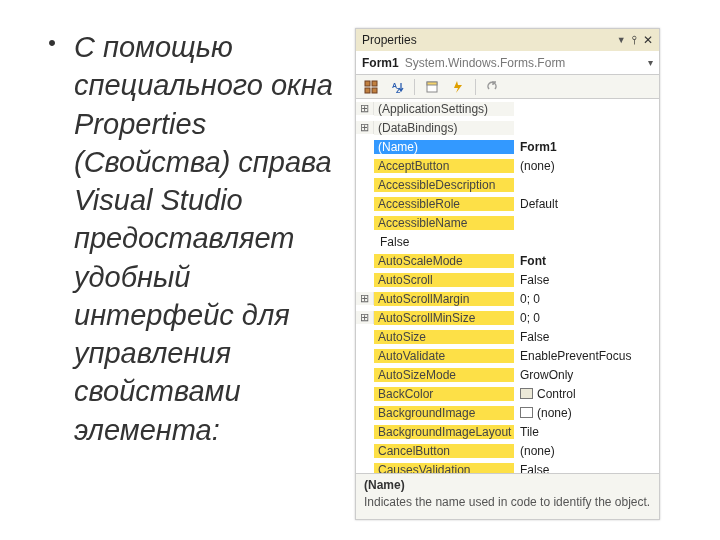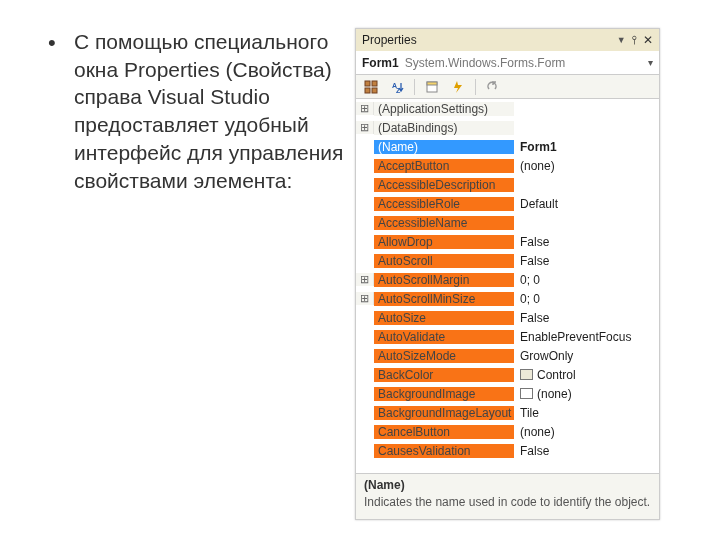--- a/index.html
+++ b/index.html
@@ -7,24 +7,25 @@
     margin: 0;
     width: 720px;
     height: 540px;
     background: #fff;
     font-family: "Segoe UI", Arial, sans-serif;
     display: flex;
     padding: 28px 20px 20px 20px;
   }
   .left {
     width: 335px;
-    font-size: 21px;
+    font-size: 29px;
     color: #333;
     line-height: 1.32;
     padding-left: 54px;
+    font-style: italic;
   }
   .bullet { position: relative; }
   .bullet::before {
     content: "•";
     position: absolute;
     left: -26px;
     top: 0;
     font-size: 22px;
   }
   .panel {
@@ -89,21 +90,21 @@
     width: 18px;
     text-align: center;
     color: #666;
     font-size: 11px;
     background: #f5f5f0;
     border-right: 1px solid #e4e4e0;
   }
   .namecell {
     width: 140px;
     padding-left: 4px;
-    background: #f97316;
+    background: #fde047;
     overflow: hidden;
     white-space: nowrap;
     color: #444;
   }
   .valcell {
     flex: 1;
     padding-left: 6px;
     white-space: nowrap;
     overflow: hidden;
     display:flex;
@@ -236,23 +237,29 @@
       </div>
       <div class="row">
         <div class="gutter"></div>
         <div class="namecell">AccessibleName</div>
         <div class="valcell">
           <span></span>
         </div>
       </div>
       <div class="row">
         <div class="gutter"></div>
-        <div class="namecell">AllowDrop</div>
         <div class="valcell">
           <span>False</span>
+        </div>
+      </div>
+      <div class="row">
+        <div class="gutter"></div>
+        <div class="namecell">AutoScaleMode</div>
+        <div class="valcell">
+          <span class="valbold">Font</span>
         </div>
       </div>
       <div class="row">
         <div class="gutter"></div>
         <div class="namecell">AutoScroll</div>
         <div class="valcell">
           <span>False</span>
         </div>
       </div>
       <div class="row">

